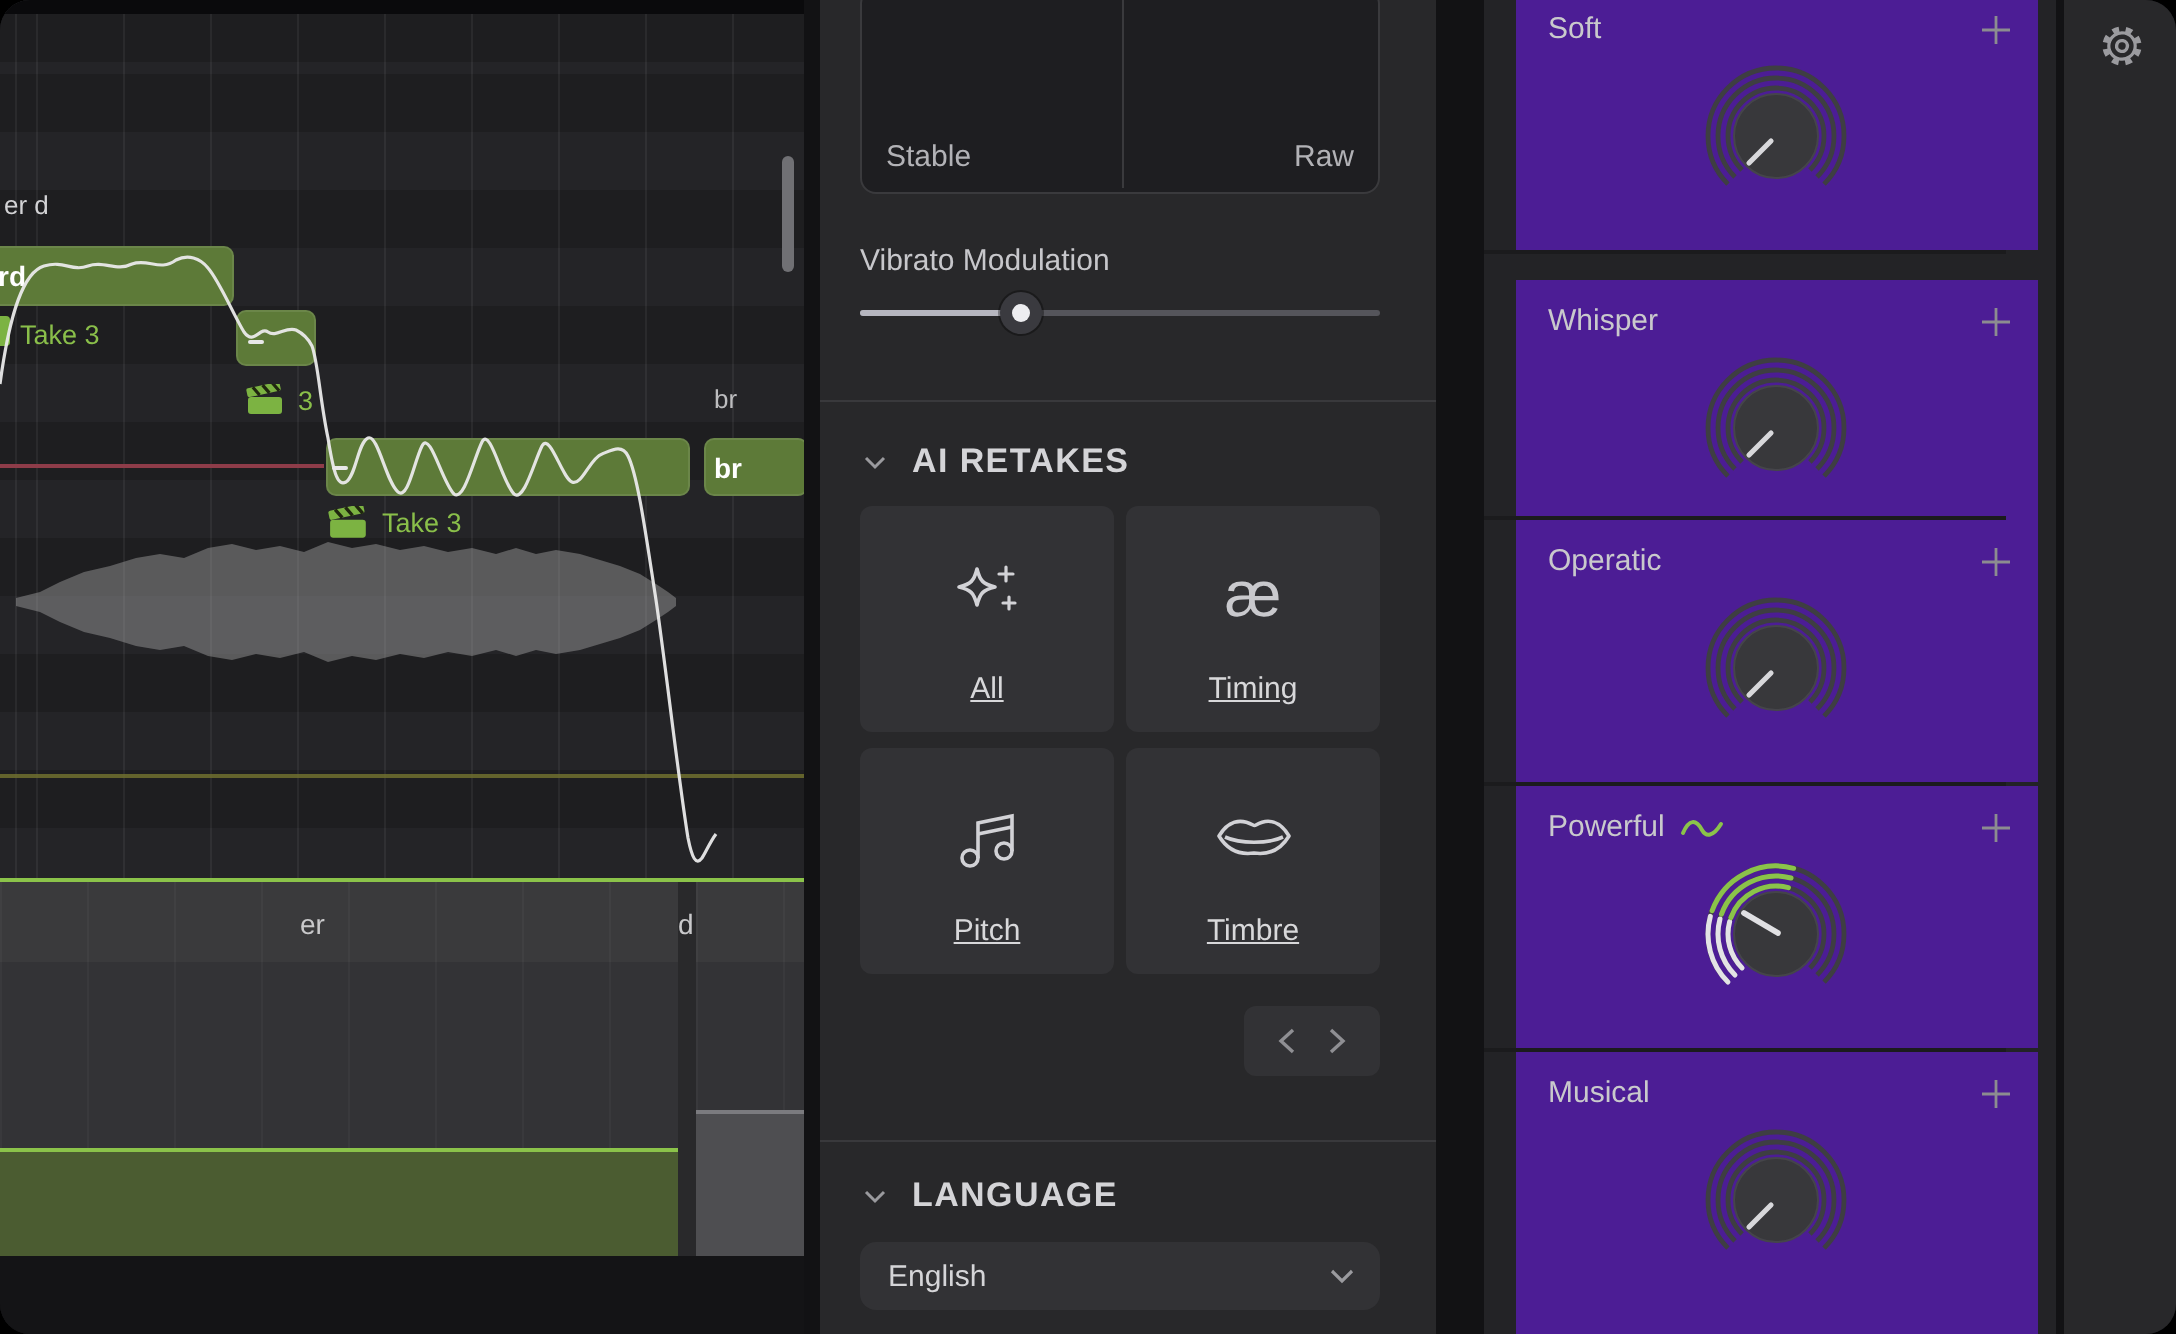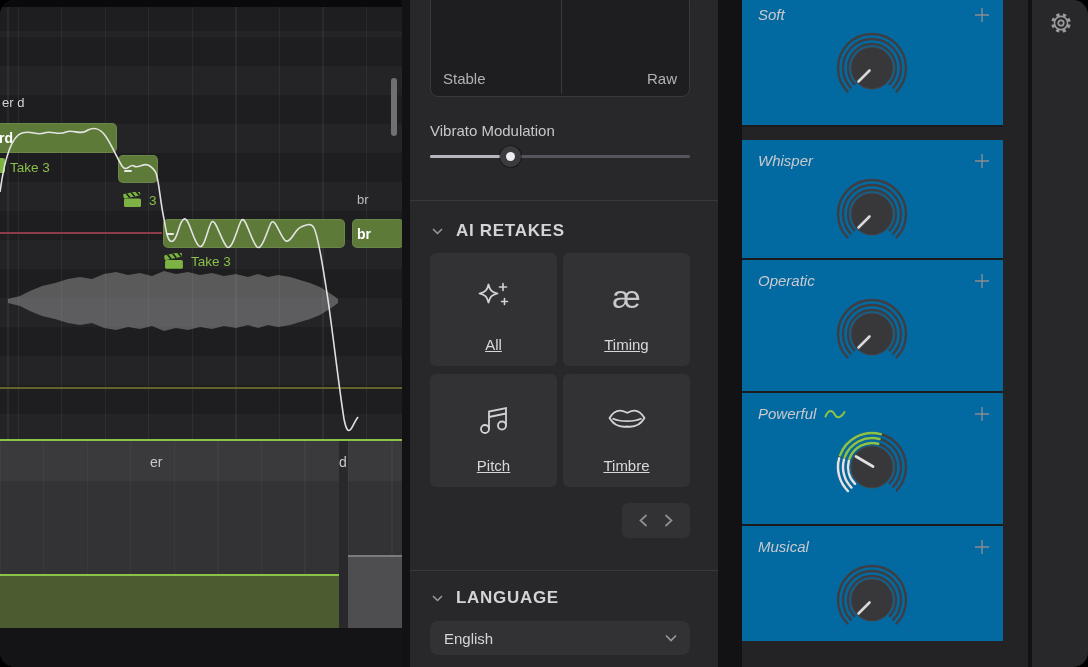--- a/index.html
+++ b/index.html
@@ -51,21 +51,21 @@
   .retake-btn{position:absolute;width:127px;height:113px;background:#323235;border-radius:6px;}
   .retake-icon{position:absolute;left:0;right:0;top:22px;height:44px;display:flex;align-items:center;justify-content:center;}
   .retake-label{position:absolute;left:0;right:0;bottom:13px;text-align:center;font-size:15px;color:#d8d8da;text-decoration:underline;}
   .ae-glyph{font-size:32px;color:#c9c9cd;line-height:1;}
   .select-box{position:absolute;background:#323235;border-radius:6px;display:flex;align-items:center;}
   .select-box .sel-text{margin-left:14px;font-size:15px;color:#d5d5d8;}
   .select-box .sel-chev{position:absolute;right:13px;top:50%;transform:translateY(-50%);display:flex;}
   .nav-box{position:absolute;background:#323235;border-radius:6px;display:flex;align-items:center;justify-content:space-evenly;}
   
   .right-panel{position:absolute;left:742px;top:0;width:286px;height:667px;background:#232326;}
-  .preset-card{position:absolute;left:0;width:261px;background:#0369a1;font-style:italic;}
+  .preset-card{position:absolute;left:16px;width:261px;background:#4c1d95;}
   .preset-sep{position:absolute;left:0;width:261px;height:2px;background:#1b1b1d;}
   .preset-name-row{position:absolute;left:16px;display:flex;align-items:center;gap:8px;}
   .preset-name{font-size:15px;color:#c9c9cc;white-space:nowrap;}
   .preset-plus{position:absolute;right:12px;width:18px;height:18px;}
   .knob{position:absolute;}
   
   .settings-rail{position:absolute;left:1032px;top:0;width:56px;height:667px;background:#28282a;}
   .gear-btn{position:absolute;left:16px;top:10px;width:26px;height:26px;}
 </style>
 </head>
@@ -314,21 +314,21 @@
         <path d="M -24.04 24.04 A 34 34 0 0 1 -32.84 -8.80" fill="none" stroke="#e3e3e5" stroke-width="2.5" stroke-linecap="round"></path>
         <path d="M -22.55 -8.21 A 24 24 0 0 1 6.21 -23.18" fill="none" stroke="#8bc34a" stroke-width="2.5" stroke-linecap="round"></path>
         <path d="M -27.25 -9.92 A 29 29 0 0 1 7.51 -28.01" fill="none" stroke="#8bc34a" stroke-width="2.5" stroke-linecap="round"></path>
         <path d="M -31.95 -11.63 A 34 34 0 0 1 8.80 -32.84" fill="none" stroke="#8bc34a" stroke-width="2.5" stroke-linecap="round"></path>
         <circle r="21" fill="#38383b" stroke="#45454a" stroke-width="1"></circle>
         <line x1="1" y1="-0.5" x2="-16" y2="-10.5" stroke="#e0e0e3" stroke-width="2.8" stroke-linecap="round"></line>
       </svg>
     </div>
     <div class="preset-sep" style="top:524px;"></div>
 
-    <div class="preset-card" style="top:526px;height:115px;">
+    <div class="preset-card" style="top:526px;height:141px;">
       <div class="preset-name-row" style="top:12px;">
         <span class="preset-name">Musical</span>
       </div>
       <svg class="preset-plus" style="top:12px;" viewBox="0 0 18 18">
         <path d="M9 2 V16 M2 9 H16" stroke="#8c8c90" stroke-width="1.4"></path>
       </svg>
       <svg class="knob" style="left:85px;top:29px;" width="90" height="90" viewBox="-45 -45 90 90">
         <path d="M -16.97 16.97 A 24 24 0 1 1 16.97 16.97" fill="none" stroke="#3e3e42" stroke-width="2.4"></path>
         <path d="M -20.51 20.51 A 29 29 0 1 1 20.51 20.51" fill="none" stroke="#3e3e42" stroke-width="2.4"></path>
         <path d="M -24.04 24.04 A 34 34 0 1 1 24.04 24.04" fill="none" stroke="#3e3e42" stroke-width="2.4"></path>

